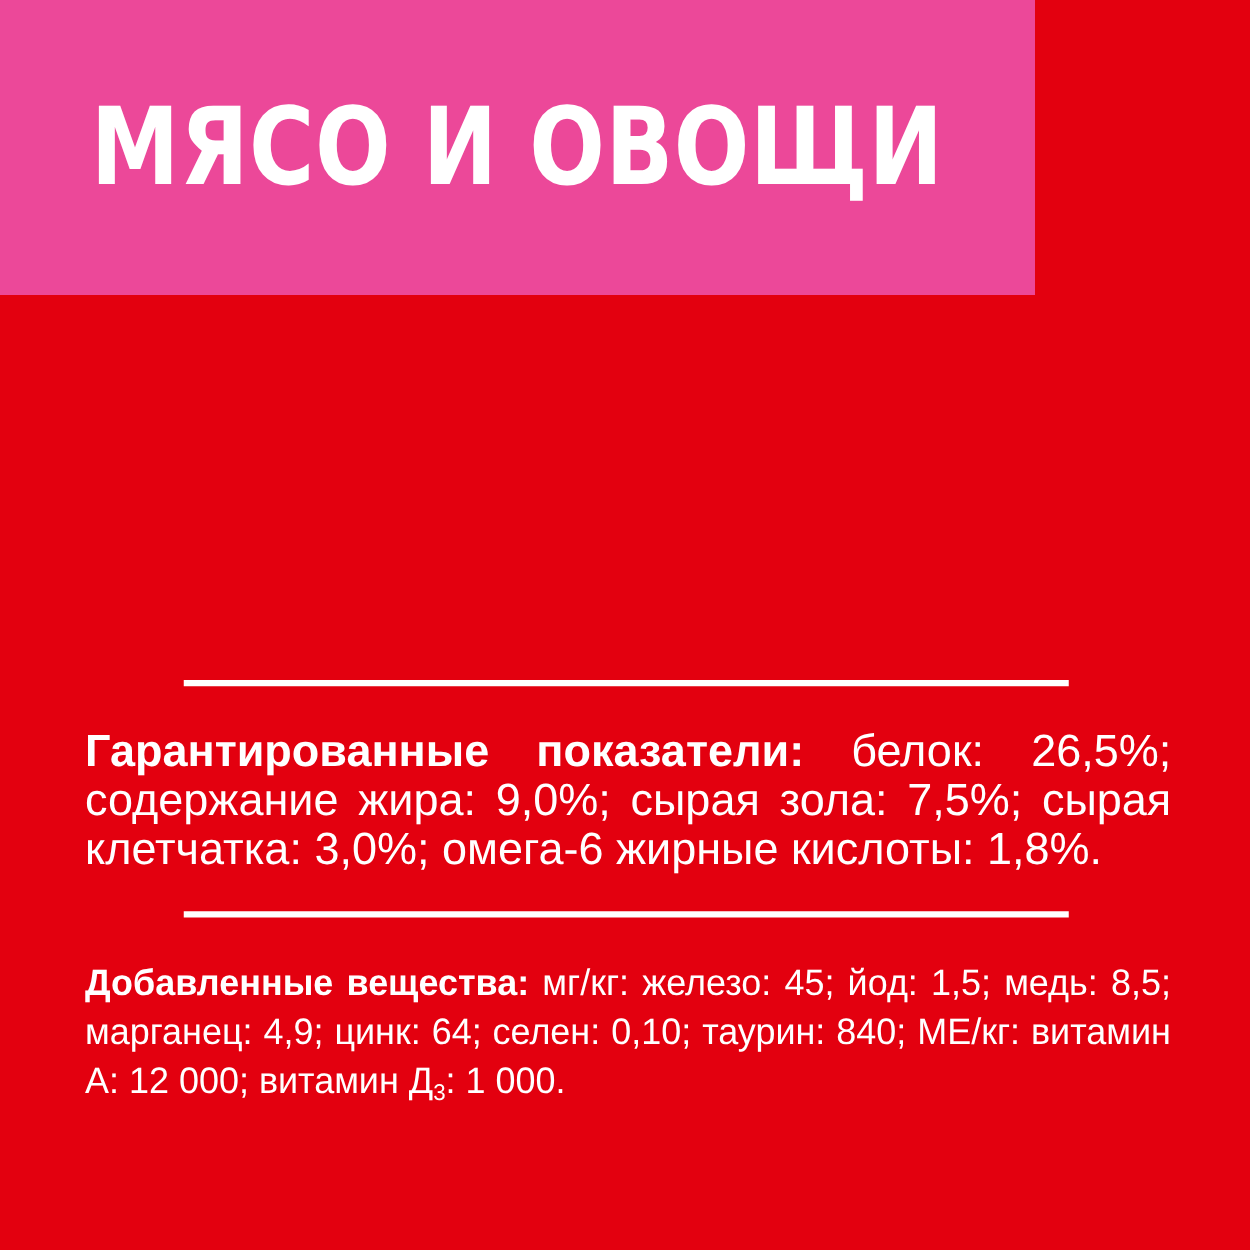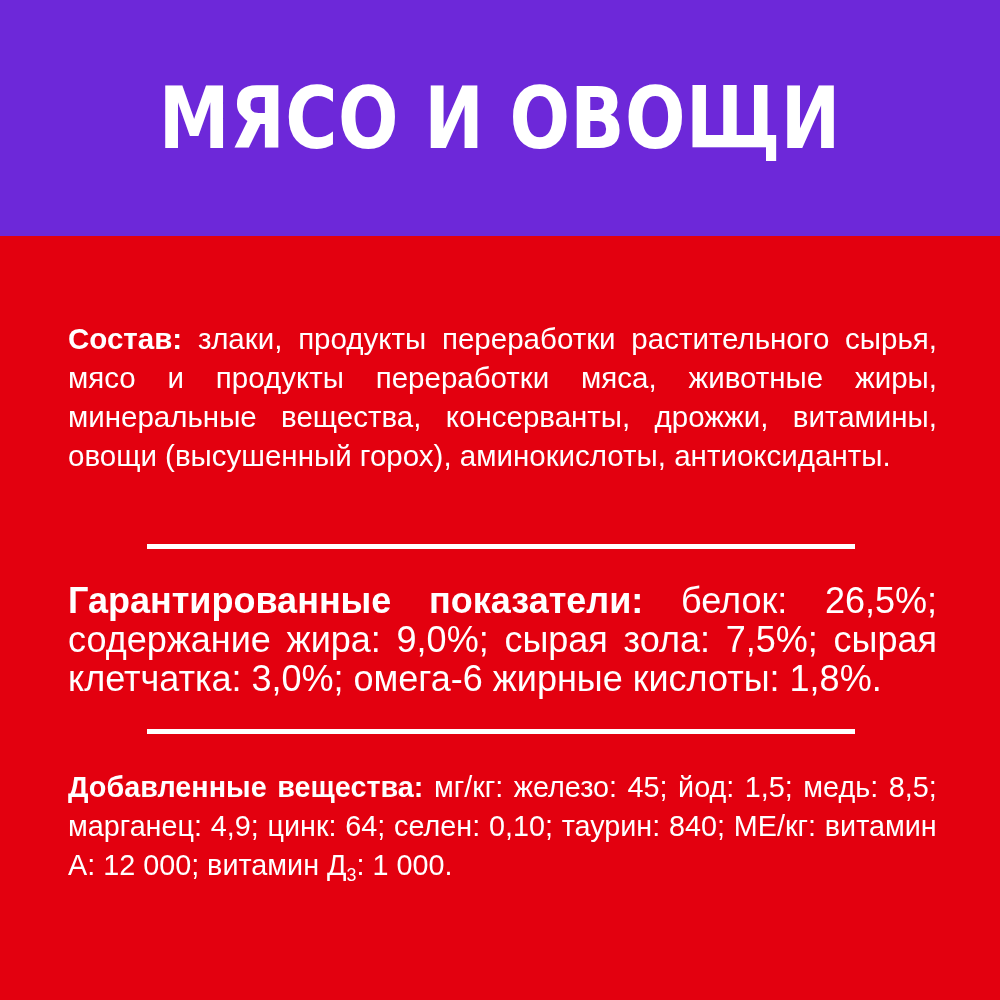--- a/index.html
+++ b/index.html
@@ -20,23 +20,23 @@
     height: 1000px;
     background: #e3000f;
     box-sizing: border-box;
   }
 
   
   .header-band {
     position: absolute;
     left: 0;
     top: 0;
-    width: 1000px;
+    width: 828px;
     height: 236px;
-    background: #6d28d9;
+    background: #ec4899;
     display: flex;
     align-items: center;
     justify-content: center;
     overflow: hidden;
   }
   .header-title {
     color: #ffffff;
     font-family: "Liberation Sans Narrow", "DejaVu Sans Condensed", "Liberation Sans", sans-serif;
     font-weight: 700;
     font-size: 86px;
@@ -120,23 +120,20 @@
 <body>
 
 <div class="label-card">
 
   <div class="header-band">
     <h1 class="header-title">МЯСО И ОВОЩИ</h1>
   </div>
 
   <div class="body-area">
 
-    <div class="section section-composition">
-      <p><span class="lead">Состав:</span><span class="body-text"> злаки, продукты переработки растительного сырья, мясо и продукты переработки мяса, животные жиры, минеральные вещества, консерванты, дрожжи, витамины, овощи (высушенный горох), аминокислоты, антиоксиданты.</span></p>
-    </div>
 
     <div class="divider divider-one"></div>
 
     <div class="section section-guaranteed">
       <p><span class="lead">Гарантированные показатели:</span><span class="body-text"> белок: 26,5%; содержание жира: 9,0%; сырая зола: 7,5%; сырая клетчатка: 3,0%; омега-6 жирные кислоты: 1,8%.</span></p>
     </div>
 
     <div class="divider divider-two"></div>
 
     <div class="section section-additives">

